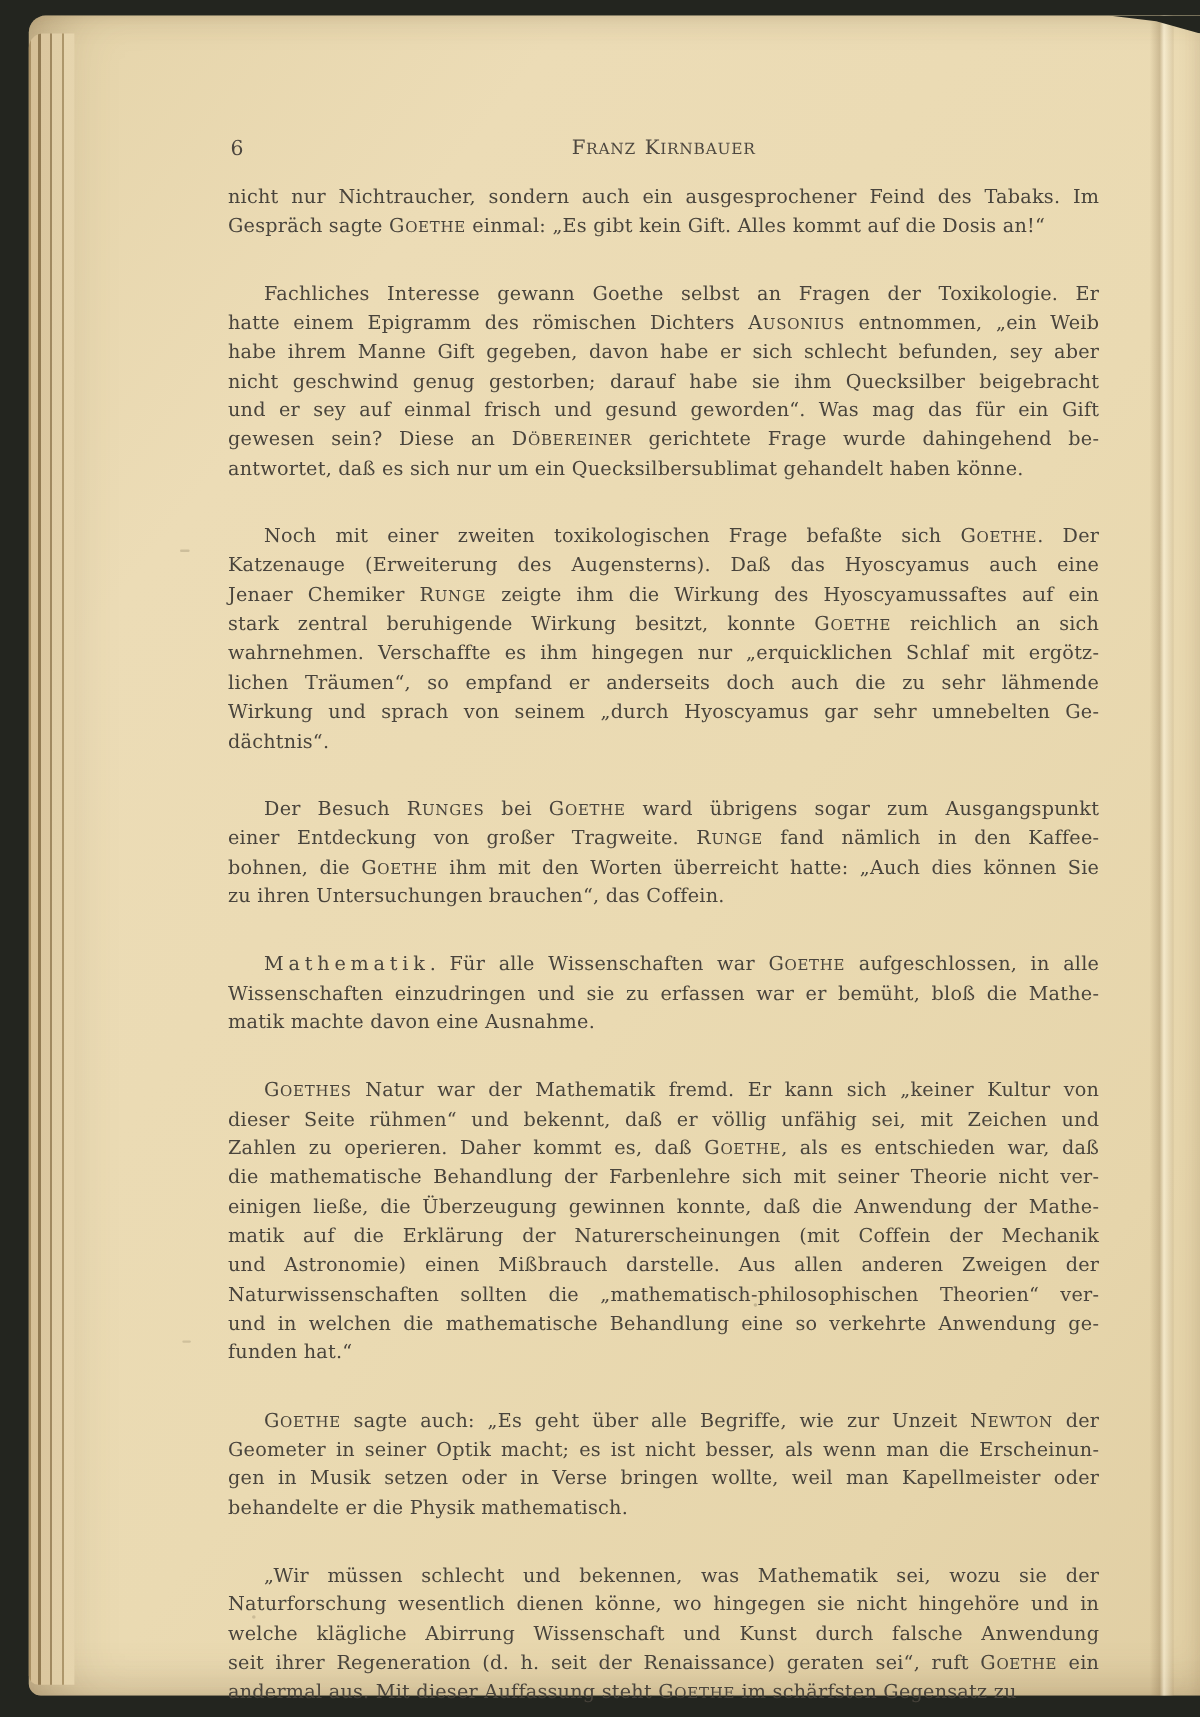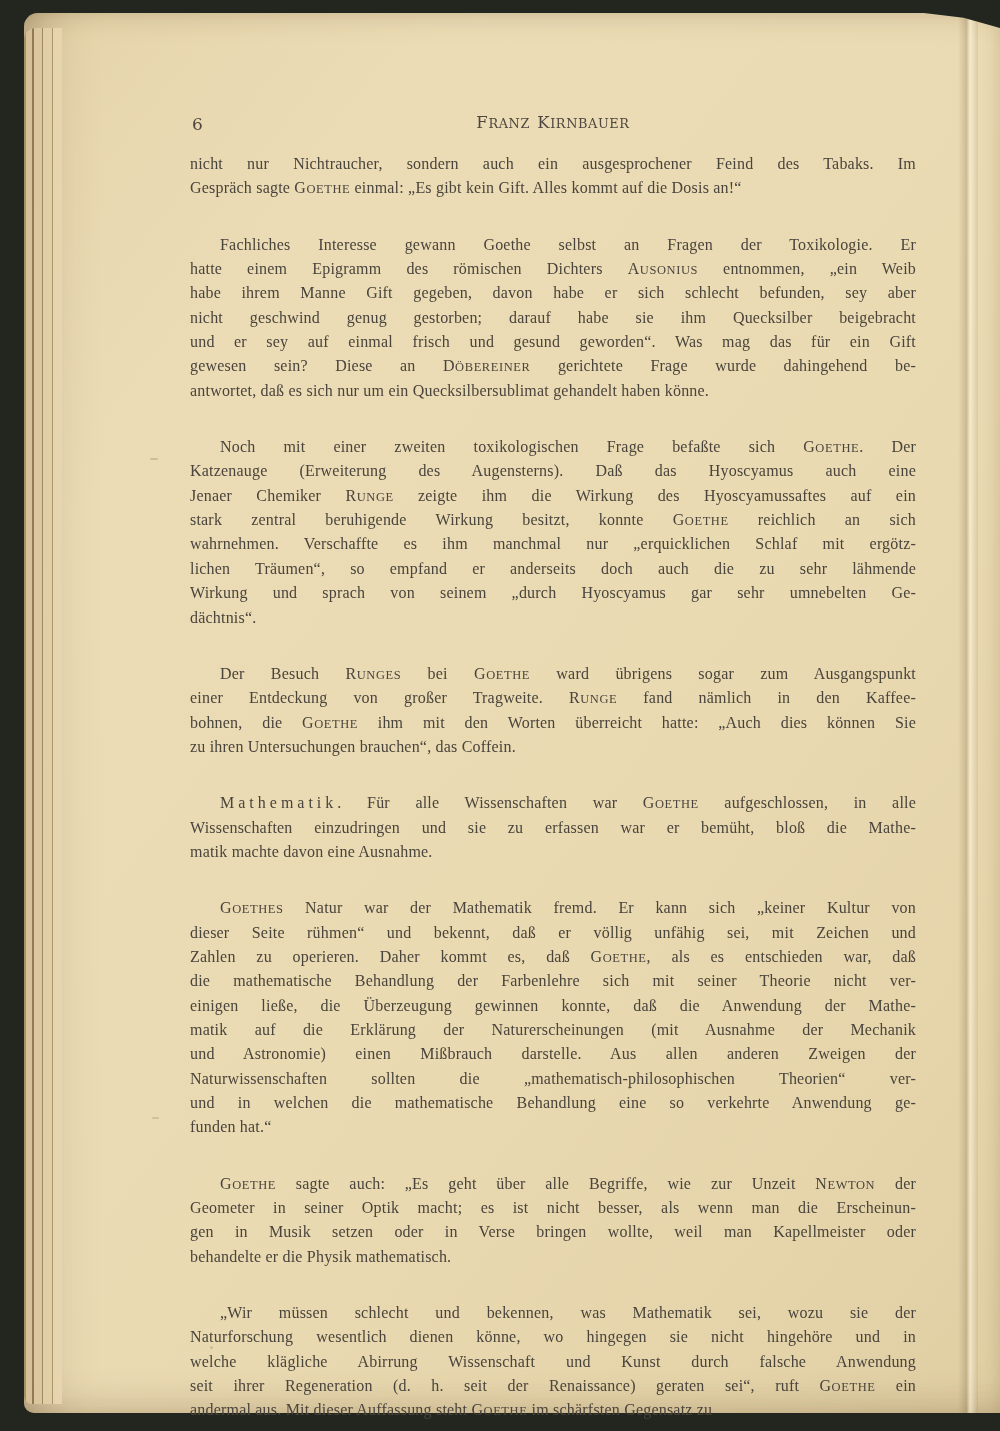--- a/index.html
+++ b/index.html
@@ -71,21 +71,20 @@
   .text-block {
     position:absolute; left:166px; top:139px; width:726px;
     color:#49443c;
     font-size:16px;
     letter-spacing:.2px;
   }
   .line {
     height:24.35px; line-height:24.35px;
     text-align:justify;
     text-align-last:justify;
-    font-family:Liberation Serif, serif;
   }
   .line.last { text-align-last:left; }
   .line.ind  { text-indent:30px;margin-top:32px; }
 
   
   .nm  { letter-spacing:.6px; }
   .nm .sct { font-size:.78em; }
 
   
   .sp { letter-spacing:4px; }
@@ -120,21 +119,21 @@
         <div class="line">nicht geschwind genug gestorben; darauf habe sie ihm Quecksilber beigebracht</div>
         <div class="line">und er sey auf einmal frisch und gesund geworden“.  Was mag das für ein Gift</div>
         <div class="line">gewesen sein?  Diese an <span class="nm">D<span class="sct">ÖBEREINER</span></span> gerichtete Frage wurde dahingehend be-</div>
         <div class="line last">antwortet, daß es sich nur um ein Quecksilbersublimat gehandelt haben könne.</div>
       </div>
       <div class="para">
         <div class="line ind">Noch mit einer zweiten toxikologischen Frage befaßte sich <span class="nm">G<span class="sct">OETHE</span></span>.  Der</div>
         <div class="line">Katzenauge (Erweiterung des Augensterns).  Daß das Hyoscyamus auch eine</div>
         <div class="line">Jenaer Chemiker <span class="nm">R<span class="sct">UNGE</span></span> zeigte ihm die Wirkung des Hyoscyamussaftes auf ein</div>
         <div class="line">stark zentral beruhigende Wirkung besitzt, konnte <span class="nm">G<span class="sct">OETHE</span></span> reichlich an sich</div>
-        <div class="line">wahrnehmen.  Verschaffte es ihm manchmal nur „erquicklichen Schlaf mit ergötz-</div>
+        <div class="line">wahrnehmen.  Verschaffte es ihm hingegen nur „erquicklichen Schlaf mit ergötz-</div>
         <div class="line">lichen Träumen“, so empfand er anderseits doch auch die zu sehr lähmende</div>
         <div class="line">Wirkung und sprach von seinem „durch Hyoscyamus gar sehr umnebelten Ge-</div>
         <div class="line last">dächtnis“.</div>
       </div>
       <div class="para">
         <div class="line ind">Der Besuch <span class="nm">R<span class="sct">UNGES</span></span> bei <span class="nm">G<span class="sct">OETHE</span></span> ward übrigens sogar zum Ausgangspunkt</div>
         <div class="line">einer Entdeckung von großer Tragweite.  <span class="nm">R<span class="sct">UNGE</span></span> fand nämlich in den Kaffee-</div>
         <div class="line">bohnen, die <span class="nm">G<span class="sct">OETHE</span></span> ihm mit den Worten überreicht hatte: „Auch dies können Sie</div>
         <div class="line last">zu ihren Untersuchungen brauchen“, das Coffein.</div>
       </div>
@@ -142,21 +141,21 @@
         <div class="line ind"><span class="sp">Mathematik</span>.  Für alle Wissenschaften war <span class="nm">G<span class="sct">OETHE</span></span> aufgeschlossen, in alle</div>
         <div class="line">Wissenschaften einzudringen und sie zu erfassen war er bemüht, bloß die Mathe-</div>
         <div class="line last">matik machte davon eine Ausnahme.</div>
       </div>
       <div class="para">
         <div class="line ind"><span class="nm">G<span class="sct">OETHES</span></span> Natur war der Mathematik fremd.  Er kann sich „keiner Kultur von</div>
         <div class="line">dieser Seite rühmen“ und bekennt, daß er völlig unfähig sei, mit Zeichen und</div>
         <div class="line">Zahlen zu operieren.  Daher kommt es, daß <span class="nm">G<span class="sct">OETHE</span></span>, als es entschieden war, daß</div>
         <div class="line">die mathematische Behandlung der Farbenlehre sich mit seiner Theorie nicht ver-</div>
         <div class="line">einigen ließe, die Überzeugung gewinnen konnte, daß die Anwendung der Mathe-</div>
-        <div class="line">matik auf die Erklärung der Naturerscheinungen (mit Ausnahme der Mechanik</div>
+        <div class="line">matik auf die Erklärung der Naturerscheinungen (mit Coffein der Mechanik</div>
         <div class="line">und Astronomie) einen Mißbrauch darstelle.  Aus allen anderen Zweigen der</div>
         <div class="line">Naturwissenschaften sollten die „mathematisch-philosophischen Theorien“ ver-</div>
         <div class="line">und in welchen die mathematische Behandlung eine so verkehrte Anwendung ge-</div>
         <div class="line last">funden hat.“</div>
       </div>
       <div class="para">
         <div class="line ind"><span class="nm">G<span class="sct">OETHE</span></span> sagte auch: „Es geht über alle Begriffe, wie zur Unzeit <span class="nm">N<span class="sct">EWTON</span></span> der</div>
         <div class="line">Geometer in seiner Optik macht; es ist nicht besser, als wenn man die Erscheinun-</div>
         <div class="line">gen in Musik setzen oder in Verse bringen wollte, weil man Kapellmeister oder</div>
         <div class="line last">behandelte er die Physik mathematisch.</div>

